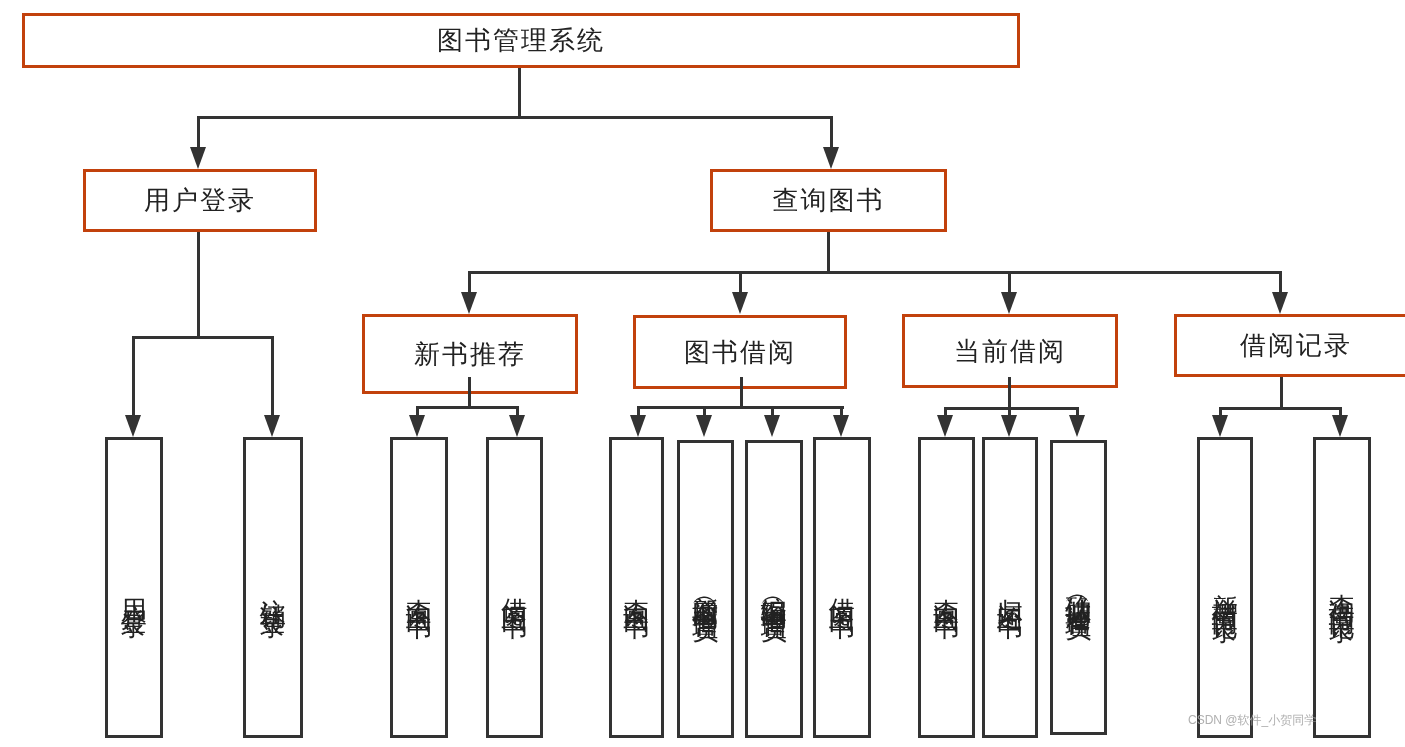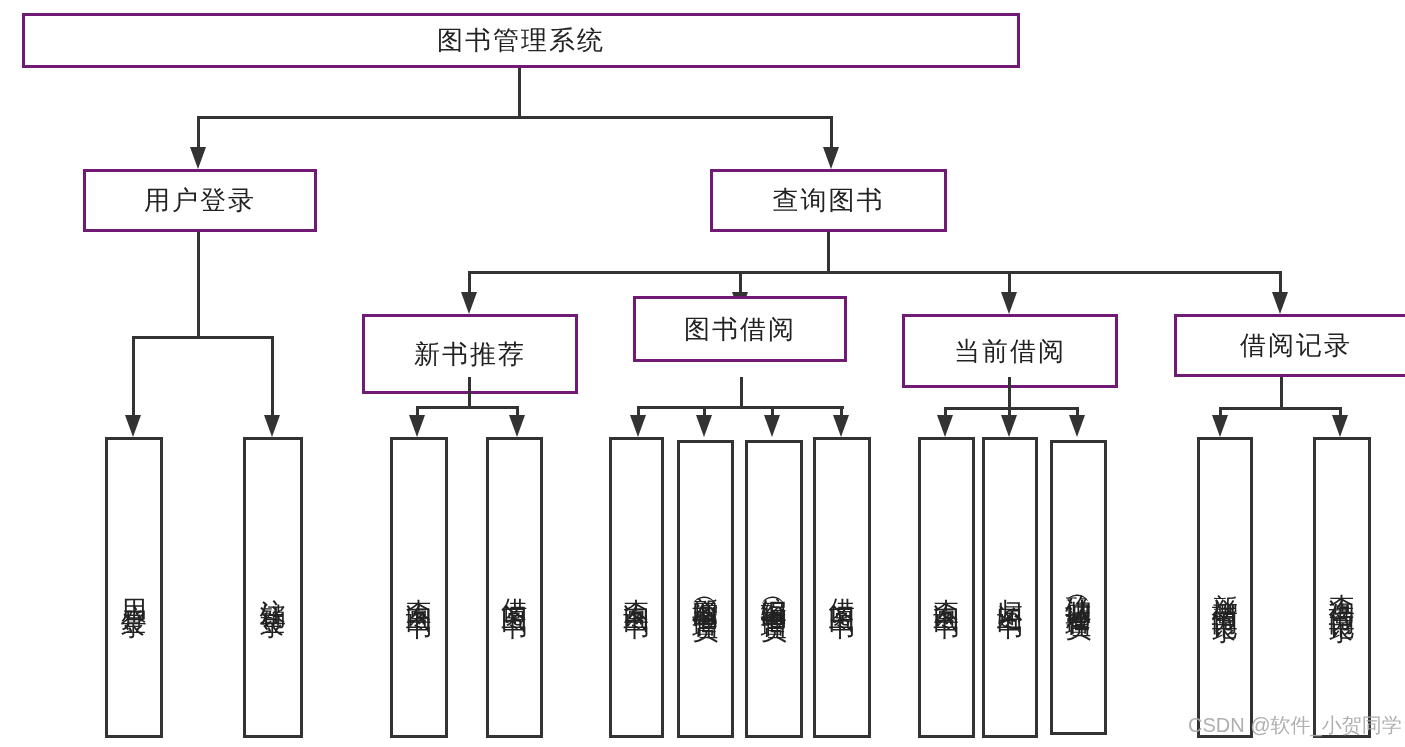--- a/index.html
+++ b/index.html
@@ -1,21 +1,21 @@
 <!DOCTYPE html>
 <html><head>
 <meta charset="utf-8">
 <style>
   html,body{margin:0;padding:0;background:#fff;}
   #canvas{
     position:relative;width:1405px;height:747px;background:#fff;overflow:hidden;
     font-family:"Liberation Sans","DejaVu Sans",sans-serif;color:#222;
   }
   .box{
-    position:absolute;box-sizing:border-box;border:3px solid #701a75;background:#fff;
+    position:absolute;box-sizing:border-box;border:3px solid #c2410c;background:#fff;
     display:flex;align-items:center;justify-content:center;
     font-size:26px;color:#222;letter-spacing:2px;
   }
   .vbox{
     position:absolute;box-sizing:border-box;border:3px solid #333;background:#fff;
     display:flex;align-items:center;justify-content:center;
     font-size:26px;color:#222;
   }
   .vtext{
     writing-mode:vertical-rl;text-orientation:mixed;
@@ -23,21 +23,21 @@
   }
   .vline{position:absolute;width:3px;background:#333;}
   .hline{position:absolute;height:3px;background:#333;}
   .arrow{
     position:absolute;width:0;height:0;
     border-left:8px solid transparent;border-right:8px solid transparent;
     border-top:22px solid #333;
   }
   #watermark{
     position:absolute;left:1188px;top:712px;width:210px;
-    font-size:20px;color:rgba(168,168,168,0.92);white-space:nowrap;z-index:5;
+    font-size:12px;color:rgba(168,168,168,0.92);white-space:nowrap;z-index:5;
   }
 </style>
 </head>
 <body>
 
 <div id="canvas">
 
   <div class="box" style="left:22px;top:13px;width:998px;height:55px;">
     <span>图书管理系统</span>
   </div>
@@ -70,21 +70,21 @@
   <div class="vline" style="left:739px;top:271px;height:22px;"></div>
   <div class="arrow" style="left:732px;top:292px;"></div>
   <div class="vline" style="left:1008px;top:271px;height:22px;"></div>
   <div class="arrow" style="left:1001px;top:292px;"></div>
   <div class="vline" style="left:1279px;top:271px;height:22px;"></div>
   <div class="arrow" style="left:1272px;top:292px;"></div>
 
   <div class="box" style="left:362px;top:314px;width:216px;height:80px;">
     <span>新书推荐</span>
   </div>
-  <div class="box" style="left:633px;top:296px;width:214px;height:66px;">
+  <div class="box" style="left:633px;top:315px;width:214px;height:74px;">
     <span>图书借阅</span>
   </div>
   <div class="box" style="left:902px;top:314px;width:216px;height:74px;">
     <span>当前借阅</span>
   </div>
   <div class="box" style="left:1174px;top:314px;width:244px;height:63px;">
     <span>借阅记录</span>
   </div>
 
   <div class="vline" style="left:468px;top:377px;height:32px;"></div>

